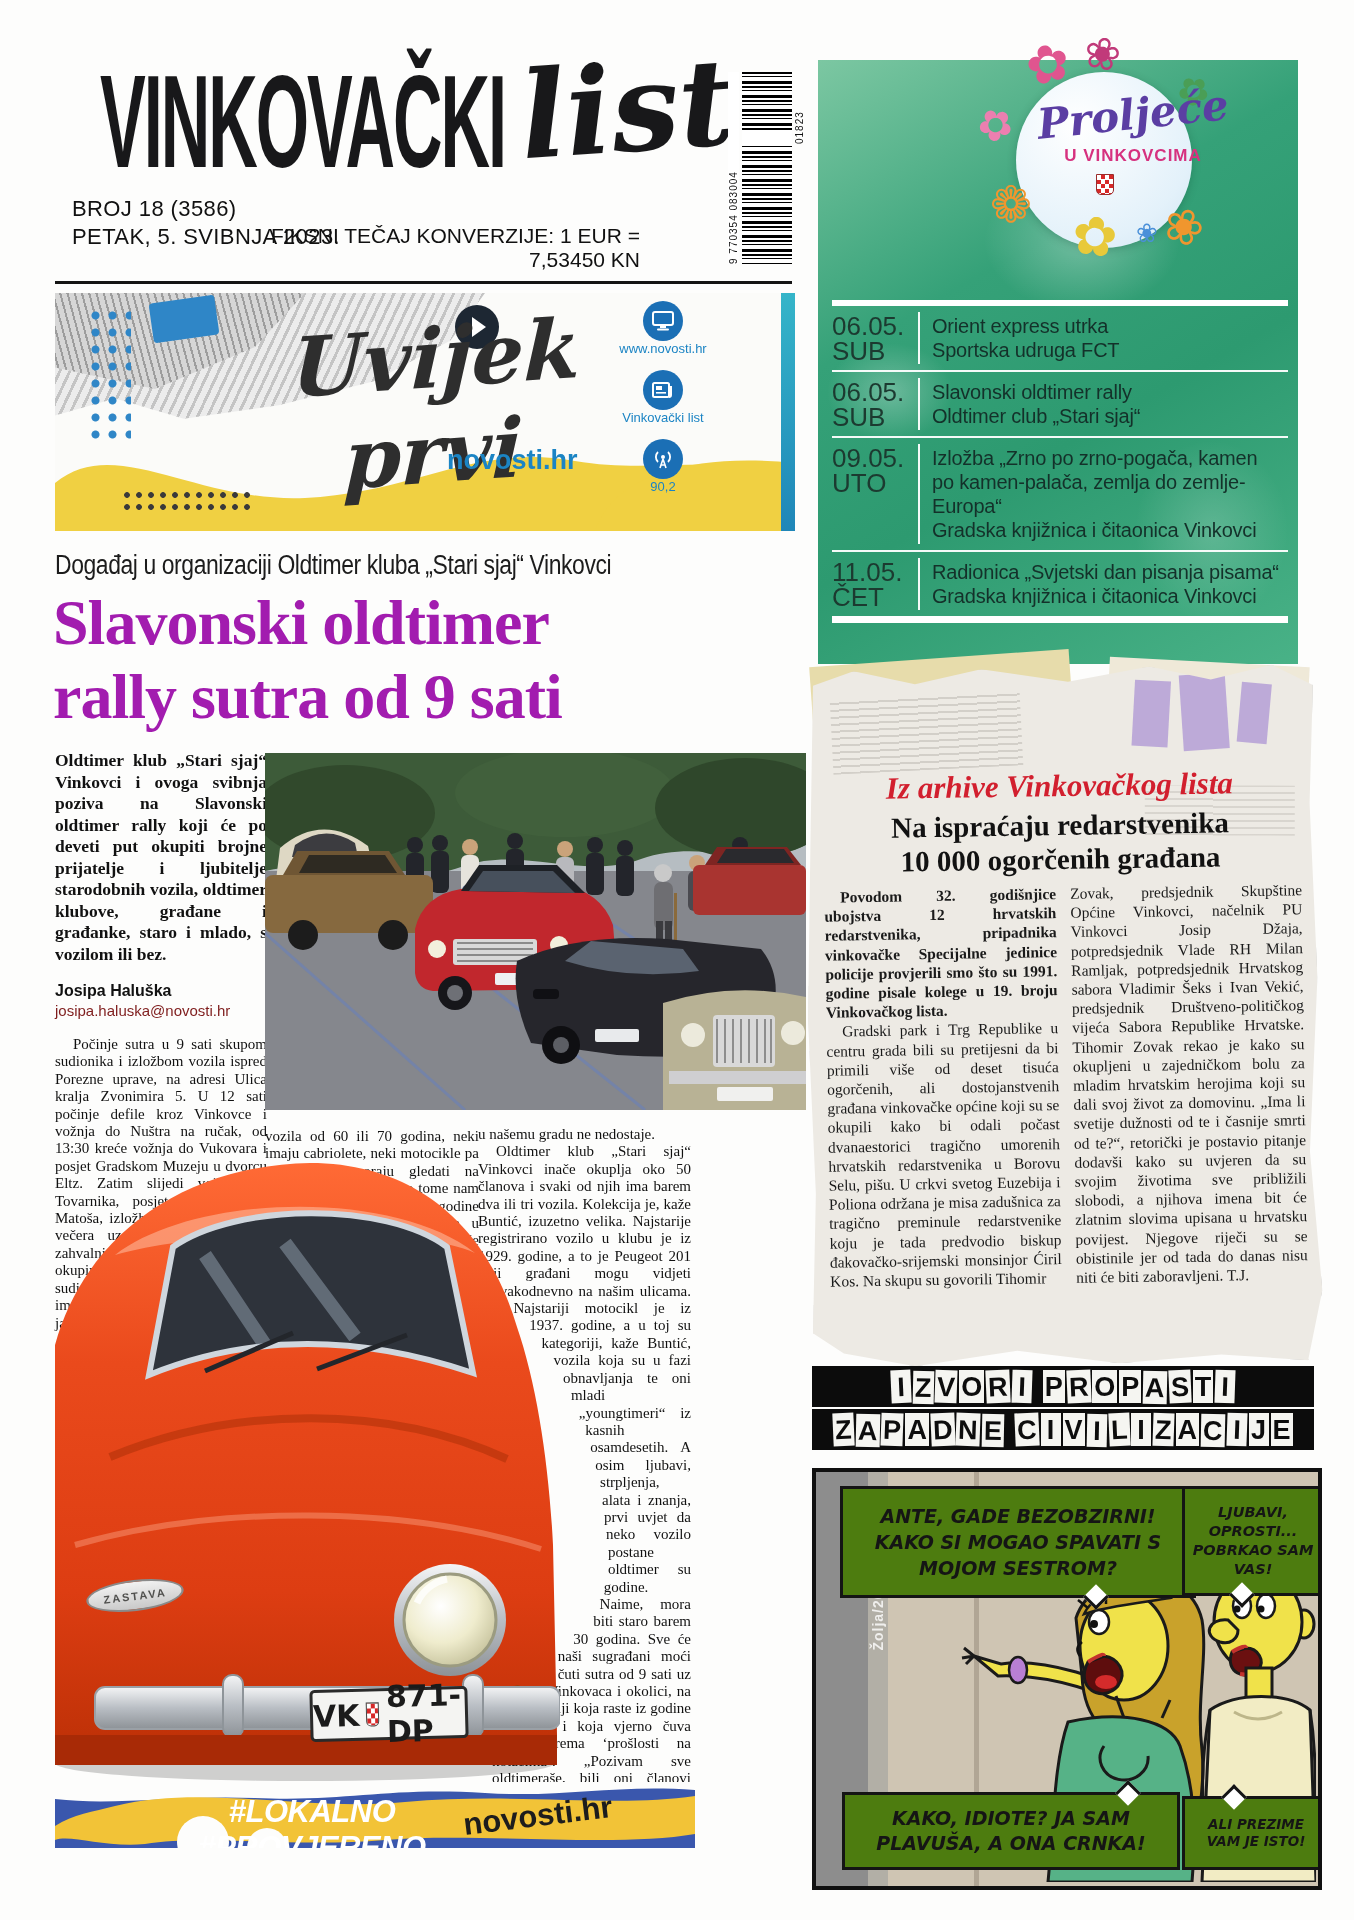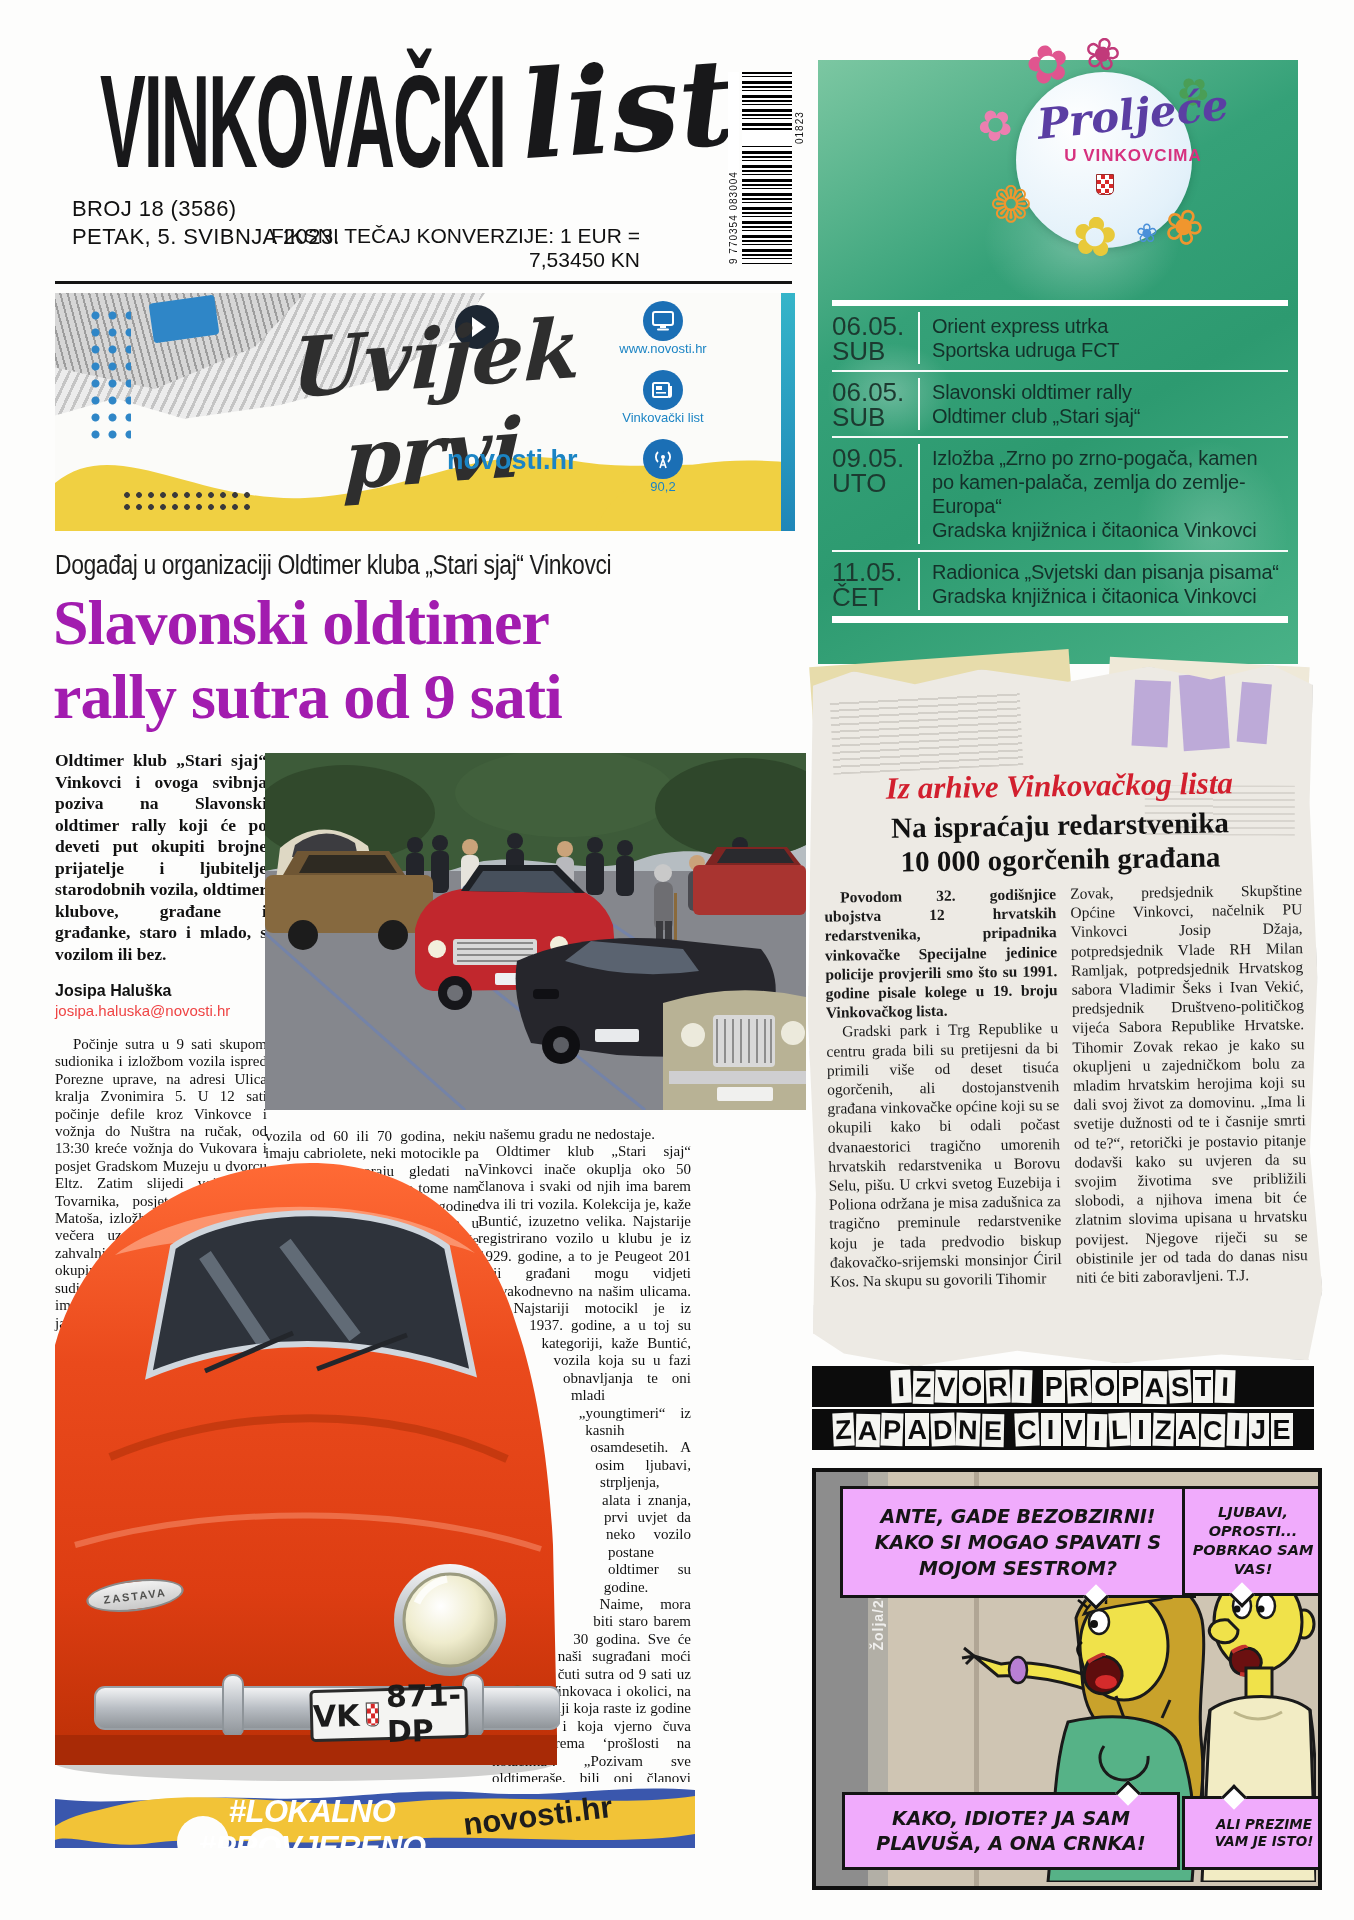--- a/index.html
+++ b/index.html
@@ -84,21 +84,21 @@
   .promo-strip{position:absolute;right:0;top:0;width:14px;height:100%;background:linear-gradient(#35b5c9,#1f86b8);}
 
   
   .kicker{left:55px;top:550px;width:760px;font-size:27px;letter-spacing:-.5px;color:#1c1c1c;
       transform:scaleX(.85);transform-origin:left top;white-space:nowrap;}
   .headline{left:53px;top:586px;width:660px;font:700 64px/74px "Liberation Serif",serif;letter-spacing:-1px;color:#a21caf;}
   .col1{left:55px;top:750px;width:212px;}
   .lead{font:700 17.5px/21.5px "Liberation Serif",serif;text-align:justify;margin:0;}
   .byline{margin-top:16px;}
   .byline-name{font:700 16px/20px "Liberation Sans",sans-serif;}
-  .byline-email{font:400 15px/19px "Liberation Sans",sans-serif;color:#ef4444;}
+  .byline-email{font:400 15px/19px "Liberation Sans",sans-serif;color:#7f1d1d;}
   .bodytext{font:400 15px/17.4px "Liberation Serif",serif;text-align:justify;margin:0;}
   .col1 .bodytext{margin-top:16px;text-indent:18px;}
   .col2{left:265px;top:1128px;width:214px;height:345px;}
   .col3{left:478px;top:1126px;width:213px;height:668px;}
   .col3 .p2{text-indent:18px;}
   .car-shape2{float:left;width:200px;height:320px;
       shape-outside:polygon(0 150px,55px 180px,105px 210px,145px 245px,175px 280px,195px 320px,0 320px);}
   .car-shape3{float:left;width:135px;height:650px;
       shape-outside:polygon(0 0,0 160px,45px 200px,80px 250px,105px 305px,122px 365px,130px 435px,118px 485px,95px 505px,30px 535px,14px 565px,14px 650px,0 650px);}
 
@@ -147,31 +147,31 @@
   .ctitle-line .tile:nth-child(3n){transform:rotate(2deg);}
   .ctitle-line .tile:nth-child(4n+1){transform:rotate(-2.5deg);}
   .ctitle-line .tile:nth-child(5n+2){transform:rotate(1.2deg) translateY(1px);}
 
   .cpanel{left:812px;top:1468px;width:502px;height:414px;border:4px solid #101010;background:#cfc5b3;overflow:hidden;}
   .wall1{position:absolute;left:0;top:0;width:52px;height:100%;background:#8d8d8d;}
   .wall2{position:absolute;left:52px;top:0;width:20px;height:100%;background:#b2afa6;}
   .wall3{position:absolute;left:158px;top:0;width:5px;height:100%;background:rgba(120,110,95,.35);}
   .credit{position:absolute;left:54px;top:96px;writing-mode:vertical-rl;transform:rotate(180deg);
       font:700 14px "Liberation Sans",sans-serif;color:rgba(255,255,255,.8);letter-spacing:1px;}
-  .bubble{position:absolute;background:#f0abfc;border:3px solid #141414;display:flex;align-items:center;justify-content:center;
+  .bubble{position:absolute;background:#4d7c0f;border:3px solid #141414;display:flex;align-items:center;justify-content:center;
       text-align:center;font-family:"DejaVu Sans",sans-serif;font-style:italic;font-weight:700;color:#151515;}
   .bub-tail{position:absolute;width:15px;height:15px;background:#fff;border-right:3px solid #141414;border-bottom:3px solid #141414;
       transform:rotate(45deg);}
   .bubble1{left:24px;top:14px;width:334px;height:98px;font-size:19px;line-height:26px;padding:4px 8px;}
   .bubble1 .bub-tail{left:244px;bottom:-11px;}
   .bubble2{left:366px;top:14px;width:126px;height:96px;font-size:14.5px;line-height:19px;padding:4px 5px;}
   .bubble2 .bub-tail{left:48px;bottom:-11px;}
   .caption1{left:26px;top:320px;width:332px;height:72px;font-size:19px;line-height:25px;}
   .caption1 .bub-tail{right:40px;top:-11px;transform:rotate(225deg);}
-  .caption2{left:366px;top:324px;width:126px;height:64px;font-size:13.5px;line-height:17px;padding:2px 16px;}
+  .caption2{left:366px;top:324px;width:126px;height:64px;font-size:13.5px;line-height:17px;padding:2px 8px;}
   .caption2 .bub-tail{left:40px;top:-11px;transform:rotate(225deg);}
 
   
   .bbanner{left:55px;top:1782px;width:640px;height:66px;overflow:hidden;}
   .bb-hash{position:absolute;left:92px;top:12px;width:330px;text-align:center;
       font:italic 700 31px "Liberation Sans",sans-serif;color:#fff;letter-spacing:-.5px;}
   .bb-brand{position:absolute;left:408px;top:16px;font:600 31px "Liberation Sans",sans-serif;color:#1d1d1d;transform:rotate(-7deg);}
 </style>
 </head>
 <body>

